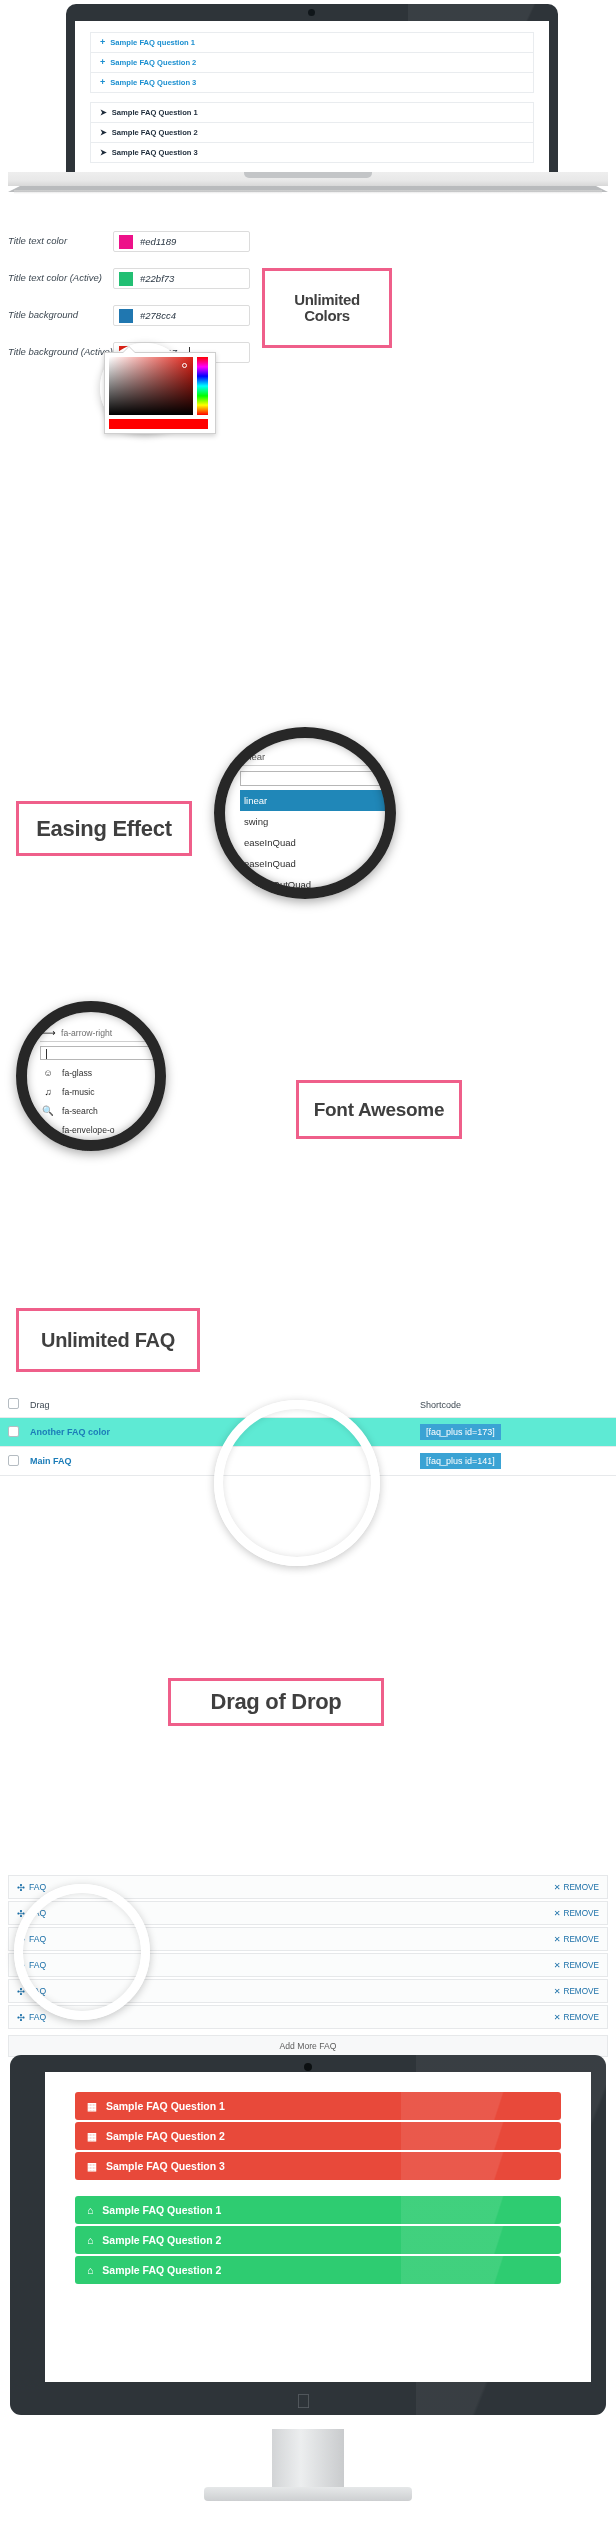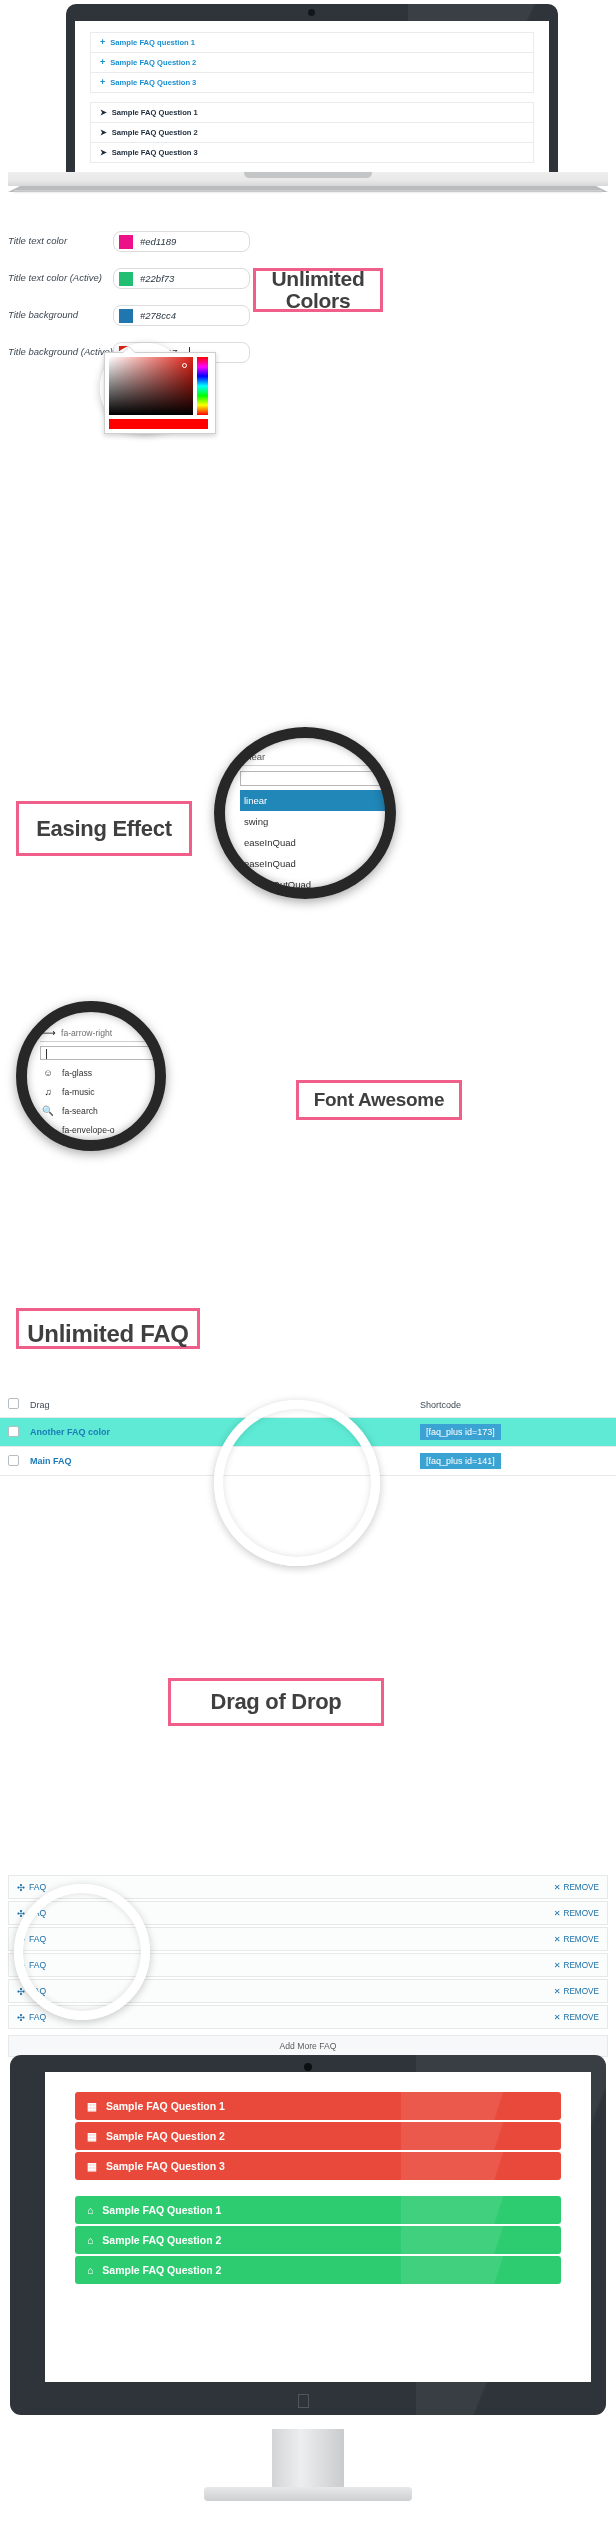--- a/index.html
+++ b/index.html
@@ -82,21 +82,21 @@
 
   
   #colors { position: absolute; left: 0; top: 225px; width: 616px; height: 200px; }
   .color-row { position: absolute; display: flex; align-items: flex-start; font-style: italic; }
   .color-label {
     width: 105px; font-size: 9.5px; color: #3d4852; line-height: 1.35;
     padding-top: 4px;
   }
   .color-field {
     position: relative; width: 137px; height: 21px;
-    border: 1px solid #dcdcdc; background: #fff; border-radius: 8px;
+    border: 1px solid #dcdcdc; background: #fff; border-radius: 2px;
     display: flex; align-items: center; padding-left: 5px; gap: 7px;
   }
   .swatch { width: 14px; height: 14px; display: block; }
   .hexval { font-size: 9.5px; color: #2a3744; font-family: "Liberation Sans", sans-serif; }
   .caret { position: absolute; right: 0; top: 0; width: 1px; height: 13px; background: #333; }
 
   
   #picker {
     position: absolute; left: 104px; top: 352px; width: 112px; height: 82px;
     background: #ffffff; border: 1px solid #cfcfcf; z-index: 30;
@@ -312,21 +312,21 @@
   <div class="arrow"></div>
   <div class="sat-box">
     <div class="sat-dot"></div>
   </div>
   <div class="hue-bar"></div>
   <div class="alpha-bar"></div>
 </div>
 
 <div class="lens lens-white" style="left:100px; top:343px; width:90px; height:90px;"></div>
 
-<div class="pink-badge" style="left:253px; top:268px; width:130px; height:44px; font-size:21px;">
+<div class="pink-badge" style="left:262px; top:268px; width:130px; height:80px; font-size:15px;">
   <div>
     <div>Unlimited</div>
     <div>Colors</div>
   </div>
 </div>
 
 <div id="easing-wrap">
 
   <div class="pink-badge" style="left:16px; top:66px; width:176px; height:55px; font-size:22px;">
     <span>Easing Effect</span>
@@ -342,21 +342,21 @@
       <div class="sel-opt">easeInQuad</div>
       <div class="sel-opt">easeInOutQuad</div>
     </div>
   </div>
   <div class="lens lens-dark" style="left:214px; top:-8px; width:182px; height:172px;"></div>
 
 </div>
 
 <div id="fa-wrap">
 
-  <div class="pink-badge" style="left:296px; top:95px; width:166px; height:40px; font-size:19px;">
+  <div class="pink-badge" style="left:296px; top:95px; width:166px; height:59px; font-size:19px;">
     <span>Font Awesome</span>
   </div>
 
   <div class="lens-clip" style="left:16px; top:16px; width:150px; height:150px;">
     <div class="sel-box" style="position:absolute; left:24px; top:24px; width:122px;">
       <div class="fa-current">
         <span class="fa-gl">⟶</span>
         <span>fa-arrow-right</span>
       </div>
       <div class="fa-input"></div>
@@ -379,21 +379,21 @@
       <div class="fa-opt">
         <span class="fa-gl">♥</span>
         <span>fa-heart</span>
       </div>
     </div>
   </div>
   <div class="lens lens-dark" style="left:16px; top:16px; width:150px; height:150px;"></div>
 
 </div>
 
-<div class="pink-badge" style="left:16px; top:1308px; width:184px; height:41px; font-size:24px;align-items:flex-end;">
+<div class="pink-badge" style="left:16px; top:1308px; width:184px; height:64px; font-size:20px;">
   <span>Unlimited FAQ</span>
 </div>
 
 <div id="faqtable">
   <table class="tbl">
     <tbody>
         <tr>
       <td style="width:26px; padding-left:8px;">
         <span class="cb"></span>
       </td>

